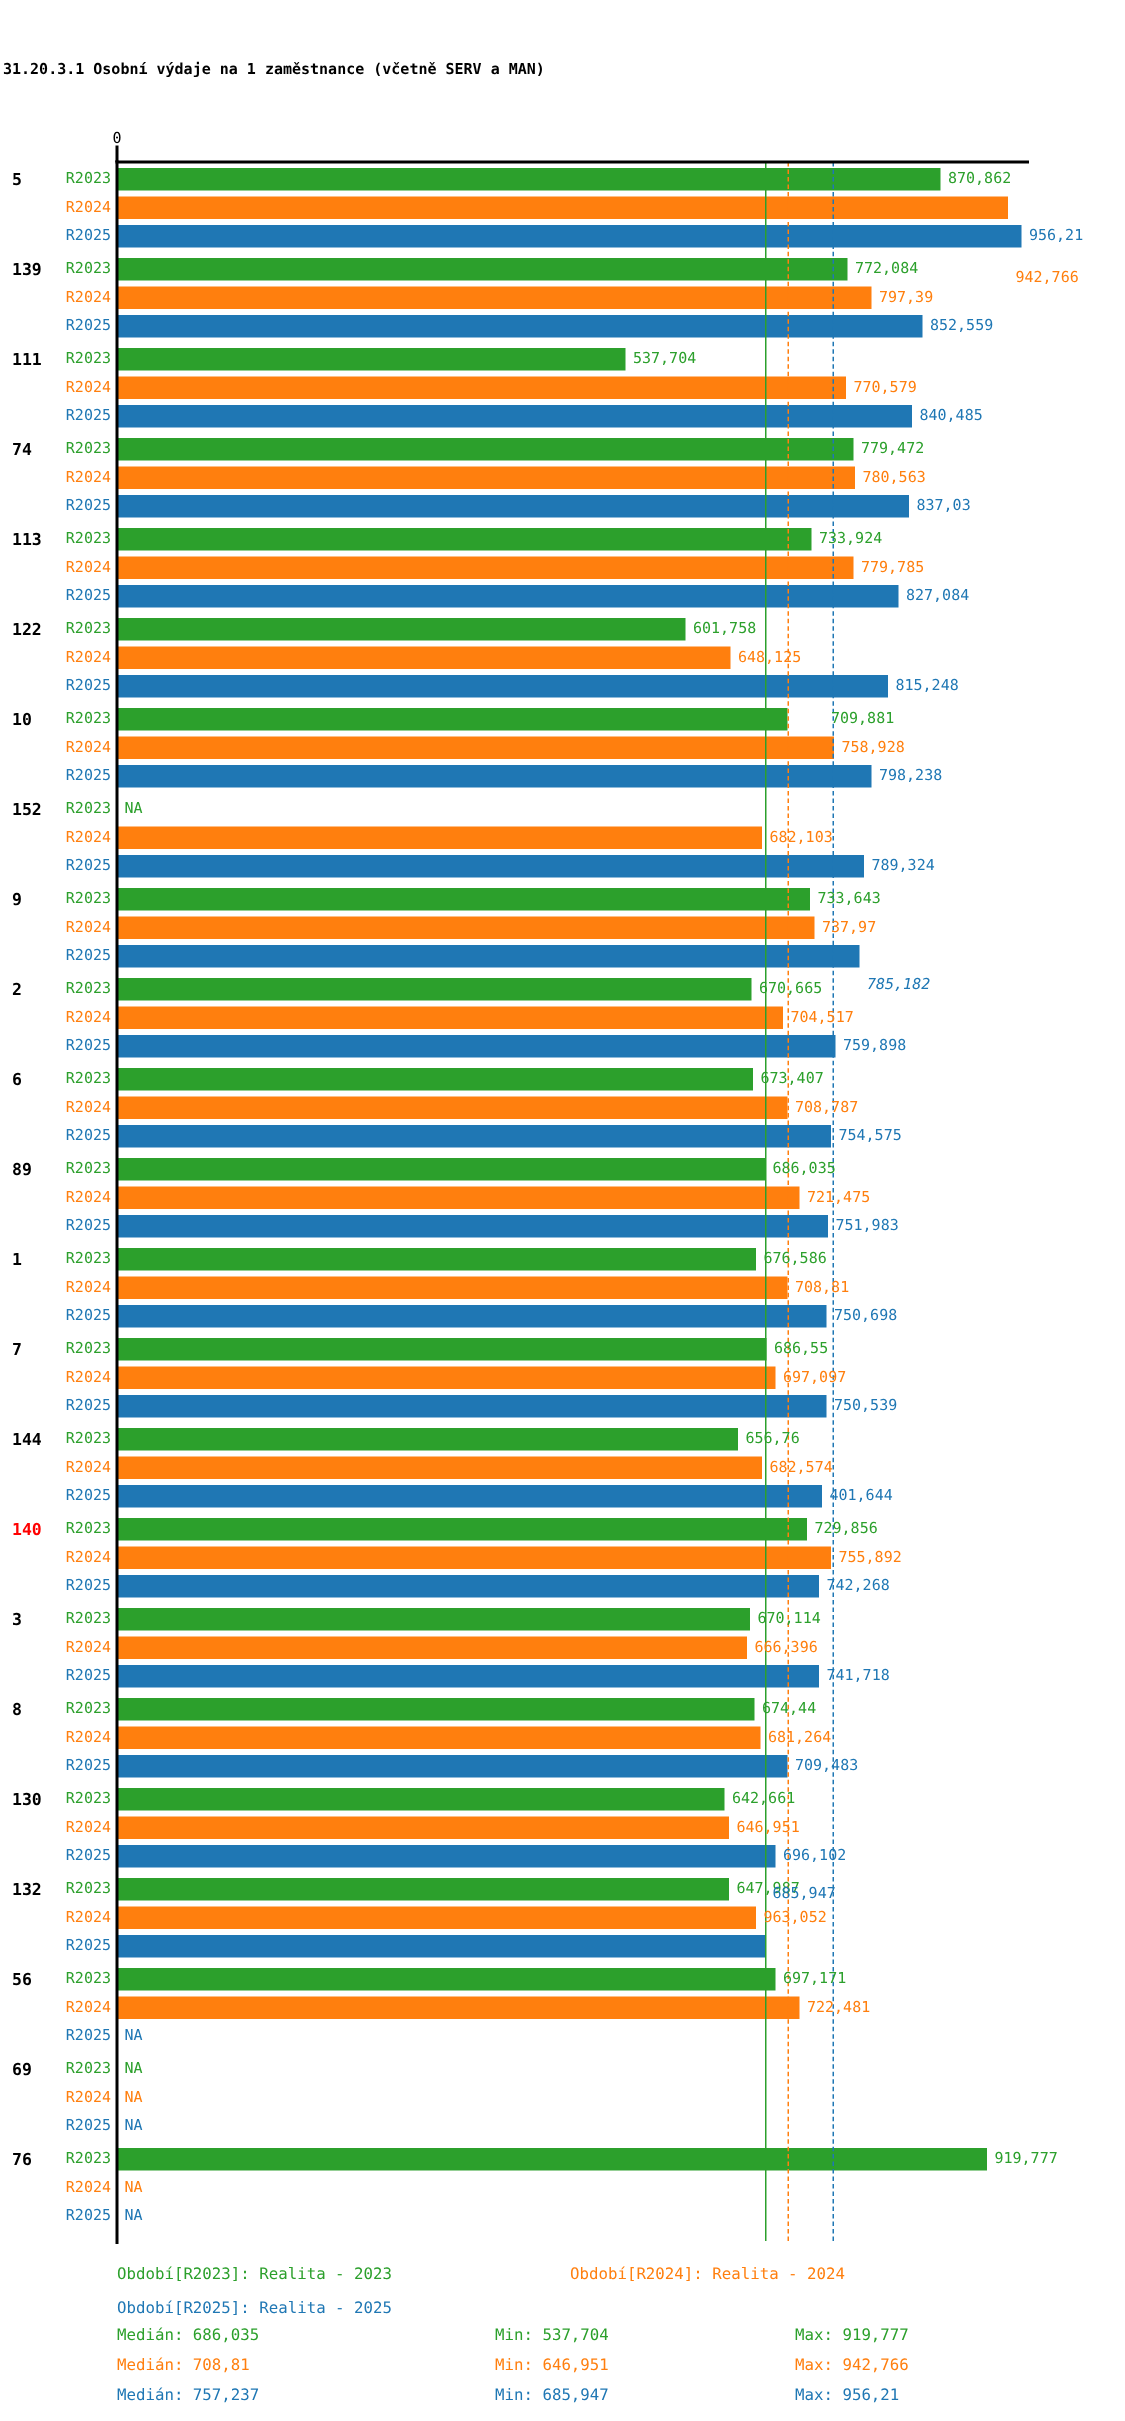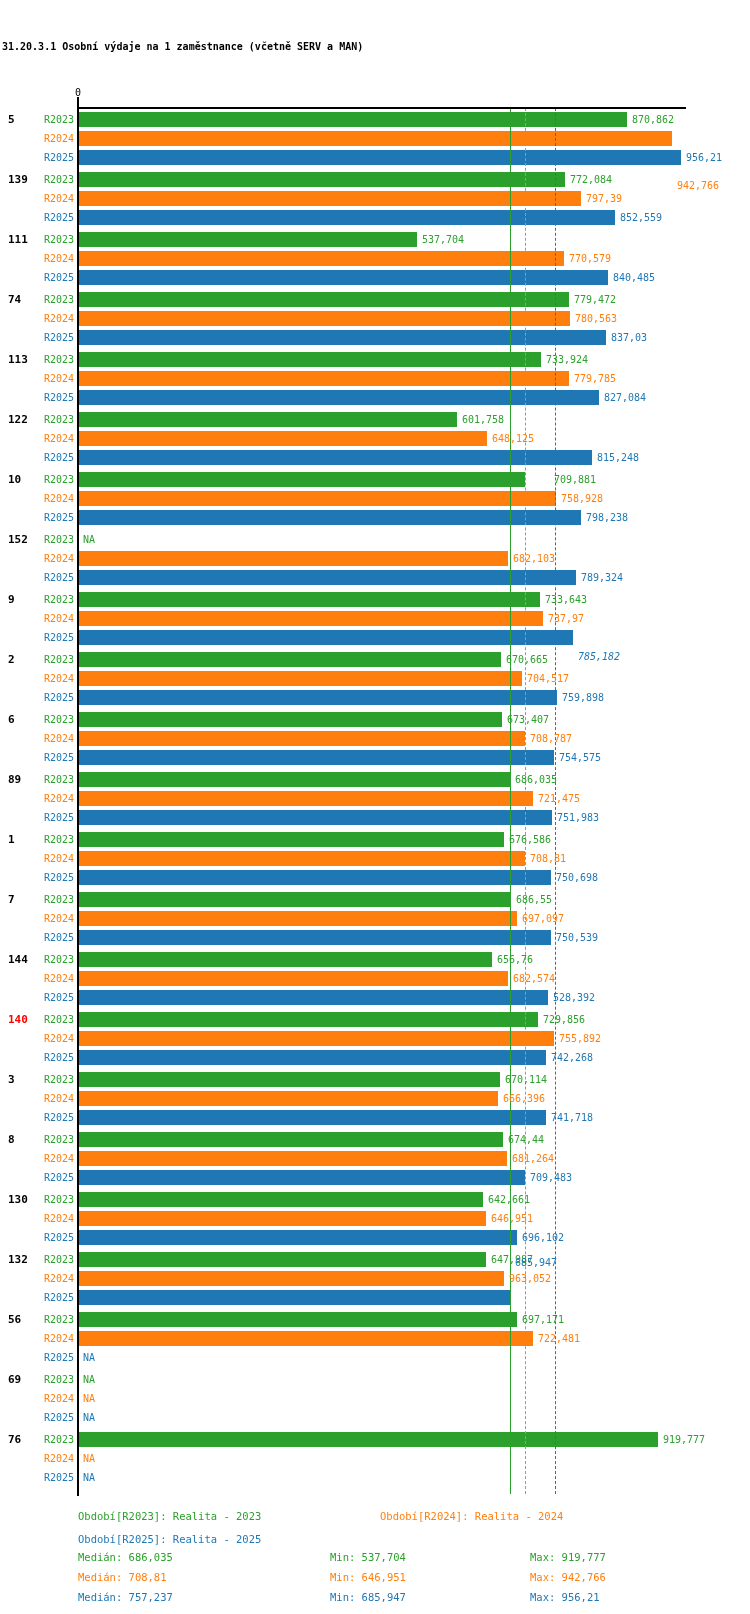--- a/index.html
+++ b/index.html
@@ -212,21 +212,21 @@
         <div>
           <div class="group-label" style="top: 953px; color: rgb(0, 0, 0);">144</div>
           <div class="series-label" style="top: 954px; color: rgb(44, 160, 44);">R2023</div>
           <div class="bar" style="left: 78px; top: 952px; width: 414px; background: rgb(44, 160, 44);"></div>
           <div class="bar-value" style="left: 497px; top: 954px; color: rgb(44, 160, 44);">656,76</div>
           <div class="series-label" style="top: 973px; color: rgb(255, 127, 14);">R2024</div>
           <div class="bar" style="left: 78px; top: 971px; width: 430px; background: rgb(255, 127, 14);"></div>
           <div class="bar-value" style="left: 513px; top: 973px; color: rgb(255, 127, 14);">682,574</div>
           <div class="series-label" style="top: 992px; color: rgb(31, 119, 180);">R2025</div>
           <div class="bar" style="left: 78px; top: 990px; width: 470px; background: rgb(31, 119, 180);"></div>
-          <div class="bar-value" style="left: 553px; top: 992px; color: rgb(31, 119, 180);">528,392</div>
+          <div class="bar-value" style="left: 553px; top: 992px; color: rgb(31, 119, 180);">401,644</div>
         </div>
         <div>
           <div class="group-label" style="top: 1013px; color: rgb(255, 0, 0);">140</div>
           <div class="series-label" style="top: 1014px; color: rgb(44, 160, 44);">R2023</div>
           <div class="bar" style="left: 78px; top: 1012px; width: 460px; background: rgb(44, 160, 44);"></div>
           <div class="bar-value" style="left: 543px; top: 1014px; color: rgb(44, 160, 44);">729,856</div>
           <div class="series-label" style="top: 1033px; color: rgb(255, 127, 14);">R2024</div>
           <div class="bar" style="left: 78px; top: 1031px; width: 476px; background: rgb(255, 127, 14);"></div>
           <div class="bar-value" style="left: 559px; top: 1033px; color: rgb(255, 127, 14);">755,892</div>
           <div class="series-label" style="top: 1052px; color: rgb(31, 119, 180);">R2025</div>

